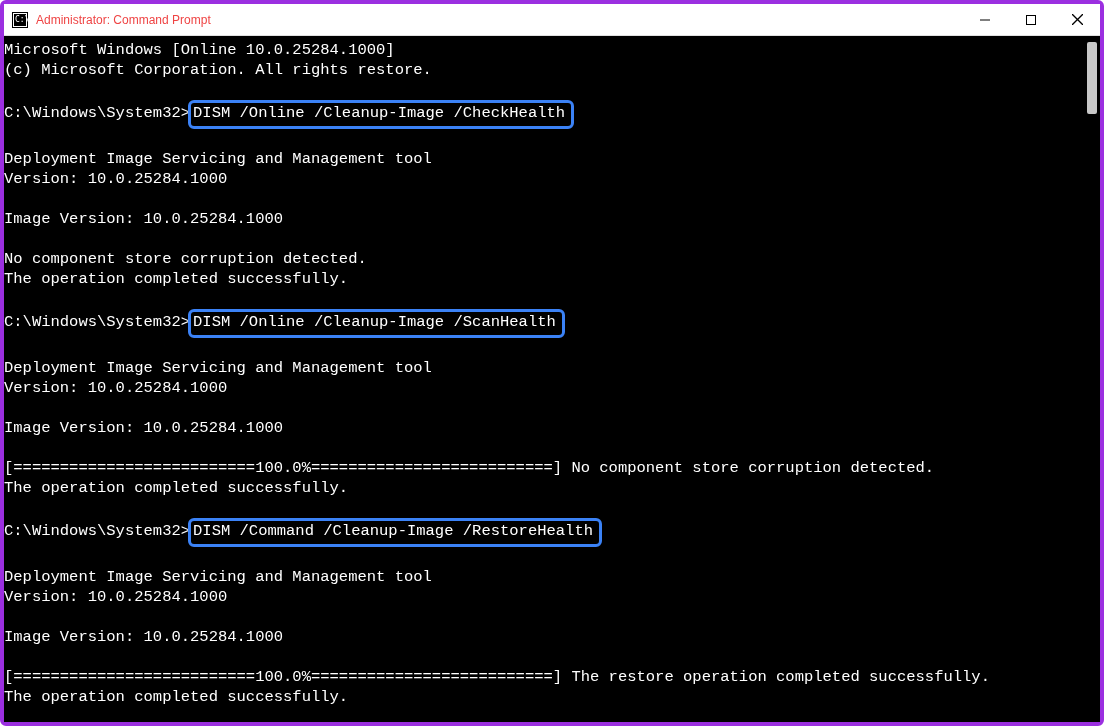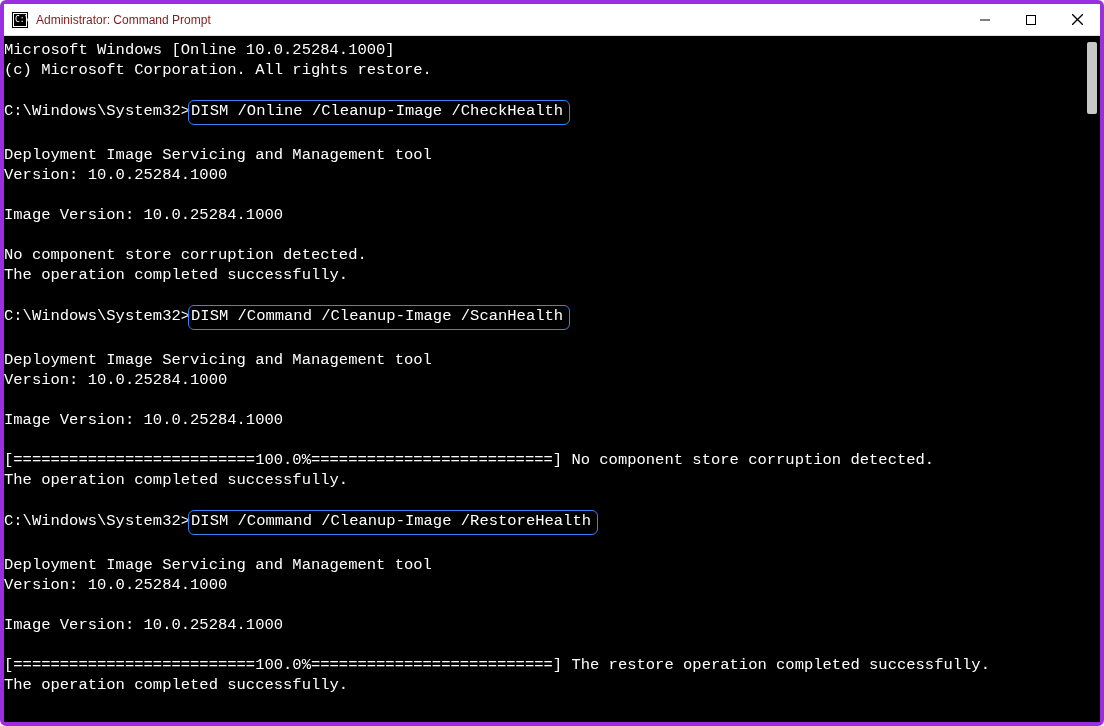--- a/index.html
+++ b/index.html
@@ -23,21 +23,21 @@
     flex-shrink: 0;
   }
   .app-icon {
     width: 16px; height: 16px;
     margin-right: 8px;
     display: flex; align-items: center; justify-content: center;
   }
   .app-icon svg { width: 16px; height: 16px; }
   .title {
     font-size: 12px;
-    color: #7f1d1d;
+    color: #ef4444;
     flex: 1;
   }
   .winbtn {
     width: 46px; height: 32px;
     display: flex; align-items: center; justify-content: center;
     color: #000;
   }
   .winbtn svg { stroke: #000; fill: none; }
   .terminal-wrap {
     flex: 1;
@@ -56,21 +56,21 @@
     white-space: pre;
   }
   .scrollbar {
     position: absolute;
     right: 3px; top: 6px;
     width: 10px; height: 72px;
     background: #c8c8c8;
     border-radius: 2px;
   }
   .hl {
-    border: 1px solid #3b82f6;
+    border: 3px solid #3b82f6;
     border-radius: 6px;
     padding: 0 6px 2px 2px;
     margin-left: -2px;
     display: inline-block;
     line-height: 21px;
   }
 </style>
 </head>
 <body>
 
@@ -112,21 +112,21 @@
 <span>C:\Windows\System32&gt;</span><span class="hl"><span>DISM /Online /Cleanup-Image /CheckHealth</span></span>
 
 <span>Deployment Image Servicing and Management tool</span>
 <span>Version: 10.0.25284.1000</span>
 
 <span>Image Version: 10.0.25284.1000</span>
 
 <span>No component store corruption detected.</span>
 <span>The operation completed successfully.</span>
 
-<span>C:\Windows\System32&gt;</span><span class="hl"><span>DISM /Command /Cleanup-Image /ScanHealth</span></span>
+<span>C:\Windows\System32&gt;</span><span class="hl"><span>DISM /Online /Cleanup-Image /ScanHealth</span></span>
 
 <span>Deployment Image Servicing and Management tool</span>
 <span>Version: 10.0.25284.1000</span>
 
 <span>Image Version: 10.0.25284.1000</span>
 
 <span>[==========================100.0%==========================] </span><span>No component store corruption detected.</span>
 <span>The operation completed successfully.</span>
 
 <span>C:\Windows\System32&gt;</span><span class="hl"><span>DISM /Command /Cleanup-Image /RestoreHealth</span></span>

